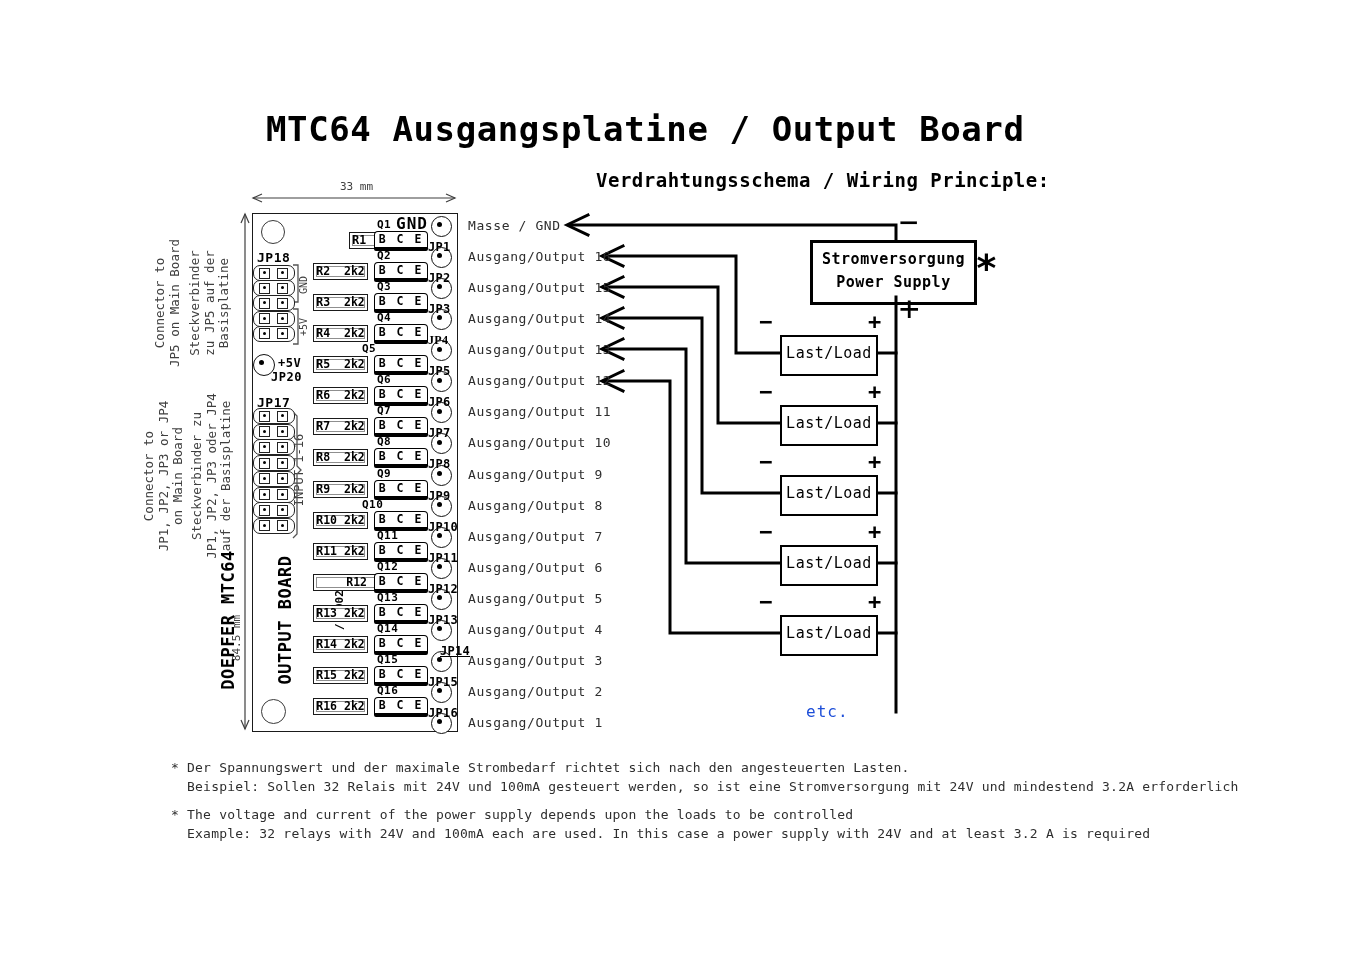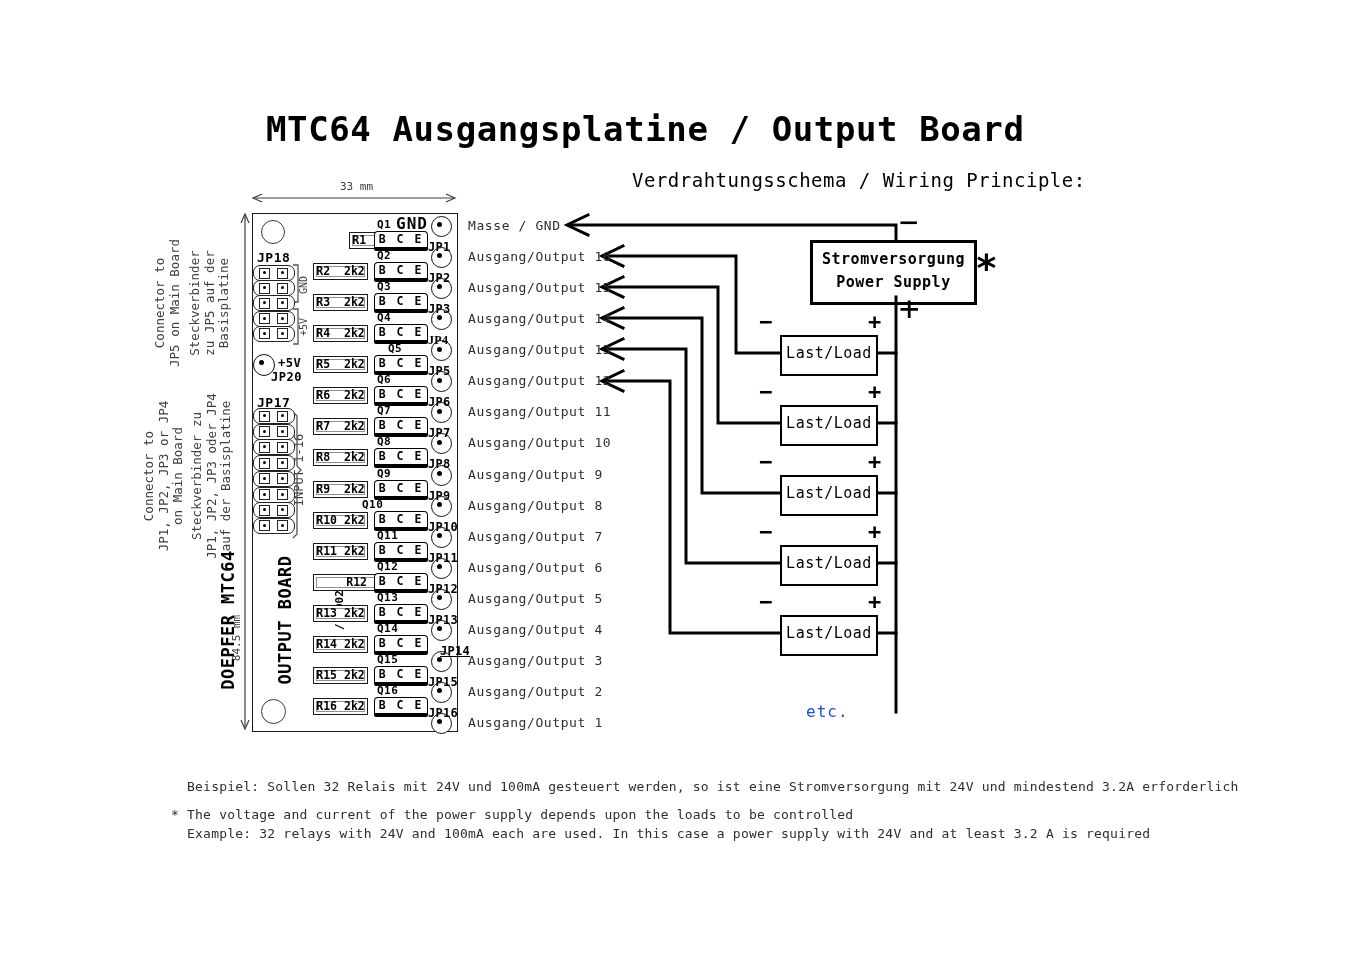--- a/index.html
+++ b/index.html
@@ -2,21 +2,21 @@
 <html><head>
 <meta charset="utf-8">
 <style>
   html,body{margin:0;padding:0;background:#fff;}
   #stage{position:relative;width:1351px;height:916px;background:#ffffff;overflow:hidden;
          font-family:"DejaVu Sans Mono",monospace;color:#000;}
   .abs{position:absolute;}
   .rot{position:absolute;transform:translate(-50%,-50%) rotate(-90deg);white-space:pre;
        text-align:center;color:#3f3f3f;}
   #title{left:266px;top:109px;font-size:34px;font-weight:bold;letter-spacing:.6px;white-space:pre;}
-  #subtitle{left:632px;top:169px;font-size:19px;font-weight:normal;letter-spacing:.5px;white-space:pre;}
+  #subtitle{left:596px;top:169px;font-size:19px;font-weight:bold;letter-spacing:.5px;white-space:pre;}
   #dim-w{left:340px;top:180px;font-size:11px;color:#3f3f3f;}
   .sidelbl{font-size:12.5px;line-height:14.5px;}
   #board{left:252px;top:213px;width:204px;height:517px;border:1.6px solid #1a1a1a;}
   .hole{border:1.4px solid #3a3a3a;border-radius:50%;background:#fff;}
   .hdrlbl{font-size:13px;font-weight:bold;letter-spacing:.5px;}
   .caps{border:1.4px solid #222;border-radius:7px;background:#fff;}
   .pin{position:absolute;top:1.5px;width:9px;height:9px;border:1.2px solid #222;background:#fff;}
   .pindot{position:absolute;left:2.6px;top:2.6px;width:3px;height:3px;background:#000;border-radius:50%;}
   .res{border:1.3px solid #1a1a1a;box-shadow:inset 0 0 0 2px #fff,inset 0 0 0 3px #8f8f8f;
        font-size:11.5px;font-weight:bold;text-align:center;line-height:15px;white-space:pre;background:#fff;}
@@ -90,20 +90,21 @@
 
   <div class="abs" id="supply">
     <div>Stromversorgung</div>
     <div>Power Supply</div>
   </div>
   <div class="abs" id="asterisk">*</div>
   <div class="abs bigsign" style="left:899px;top:206px;">−</div>
   <div class="abs bigsign" style="left:899px;top:292px;font-size:34px;">+</div>
   <div class="abs" id="etc">etc.</div>
 
+  <div class="abs fnote" style="top:761px;">* Der Spannungswert und der maximale Strombedarf richtet sich nach den angesteuerten Lasten.</div>
   <div class="abs fnote" style="top:780px;">  Beispiel: Sollen 32 Relais mit 24V und 100mA gesteuert werden, so ist eine Stromversorgung mit 24V und mindestend 3.2A erforderlich</div>
   <div class="abs fnote" style="top:808px;">* The voltage and current of the power supply depends upon the loads to be controlled</div>
   <div class="abs fnote" style="top:827px;">  Example: 32 relays with 24V and 100mA each are used. In this case a power supply with 24V and at least 3.2 A is required</div>
 
   <svg width="1351" height="954" viewBox="0 0 1351 954">
     <g stroke="#000" stroke-width="3" fill="none" stroke-linecap="square">
       <polyline points="570,225 896,225 896,240"></polyline>
       <polyline points="588,215 567,225 588,235"></polyline>
       <polyline points="604,256 736,256 736,353 780,353"></polyline>
       <polyline points="623,246 602,256 623,266"></polyline>
@@ -147,21 +148,21 @@
     <div class="abs jplbl" style="left: 428px; top: 271.062px;">JP2</div>
     <div class="abs res" style="left: 313px; top: 294.125px; width: 53px; height: 15px;">R3  2k2</div>
     <div class="abs qlbl" style="left: 377px; top: 280.125px;">Q3</div>
     <div class="abs bce" style="left: 374px; top: 293.125px; width: 52px; height: 15px;">B C E</div>
     <div class="abs jplbl" style="left: 428px; top: 302.125px;">JP3</div>
     <div class="abs res" style="left: 313px; top: 325.188px; width: 53px; height: 15px;">R4  2k2</div>
     <div class="abs qlbl" style="left: 377px; top: 311.188px;">Q4</div>
     <div class="abs bce" style="left: 374px; top: 324.188px; width: 52px; height: 15px;">B C E</div>
     <div class="abs jplbl" style="left: 428px; top: 333.188px; font-family: Liberation Serif, serif;">JP4</div>
     <div class="abs res" style="left: 313px; top: 356.25px; width: 53px; height: 15px;">R5  2k2</div>
-    <div class="abs qlbl" style="left: 388px; top: 342.25px;">Q5</div>
+    <div class="abs qlbl" style="left: 362px; top: 342.25px;">Q5</div>
     <div class="abs bce" style="left: 374px; top: 355.25px; width: 52px; height: 15px;">B C E</div>
     <div class="abs jplbl" style="left: 428px; top: 364.25px;">JP5</div>
     <div class="abs res" style="left: 313px; top: 387.312px; width: 53px; height: 15px;">R6  2k2</div>
     <div class="abs qlbl" style="left: 377px; top: 373.312px;">Q6</div>
     <div class="abs bce" style="left: 374px; top: 386.312px; width: 52px; height: 15px;">B C E</div>
     <div class="abs jplbl" style="left: 428px; top: 395.312px;">JP6</div>
     <div class="abs res" style="left: 313px; top: 418.375px; width: 53px; height: 15px;">R7  2k2</div>
     <div class="abs qlbl" style="left: 377px; top: 404.375px;">Q7</div>
     <div class="abs bce" style="left: 374px; top: 417.375px; width: 52px; height: 15px;">B C E</div>
     <div class="abs jplbl" style="left: 428px; top: 426.375px;">JP7</div>

